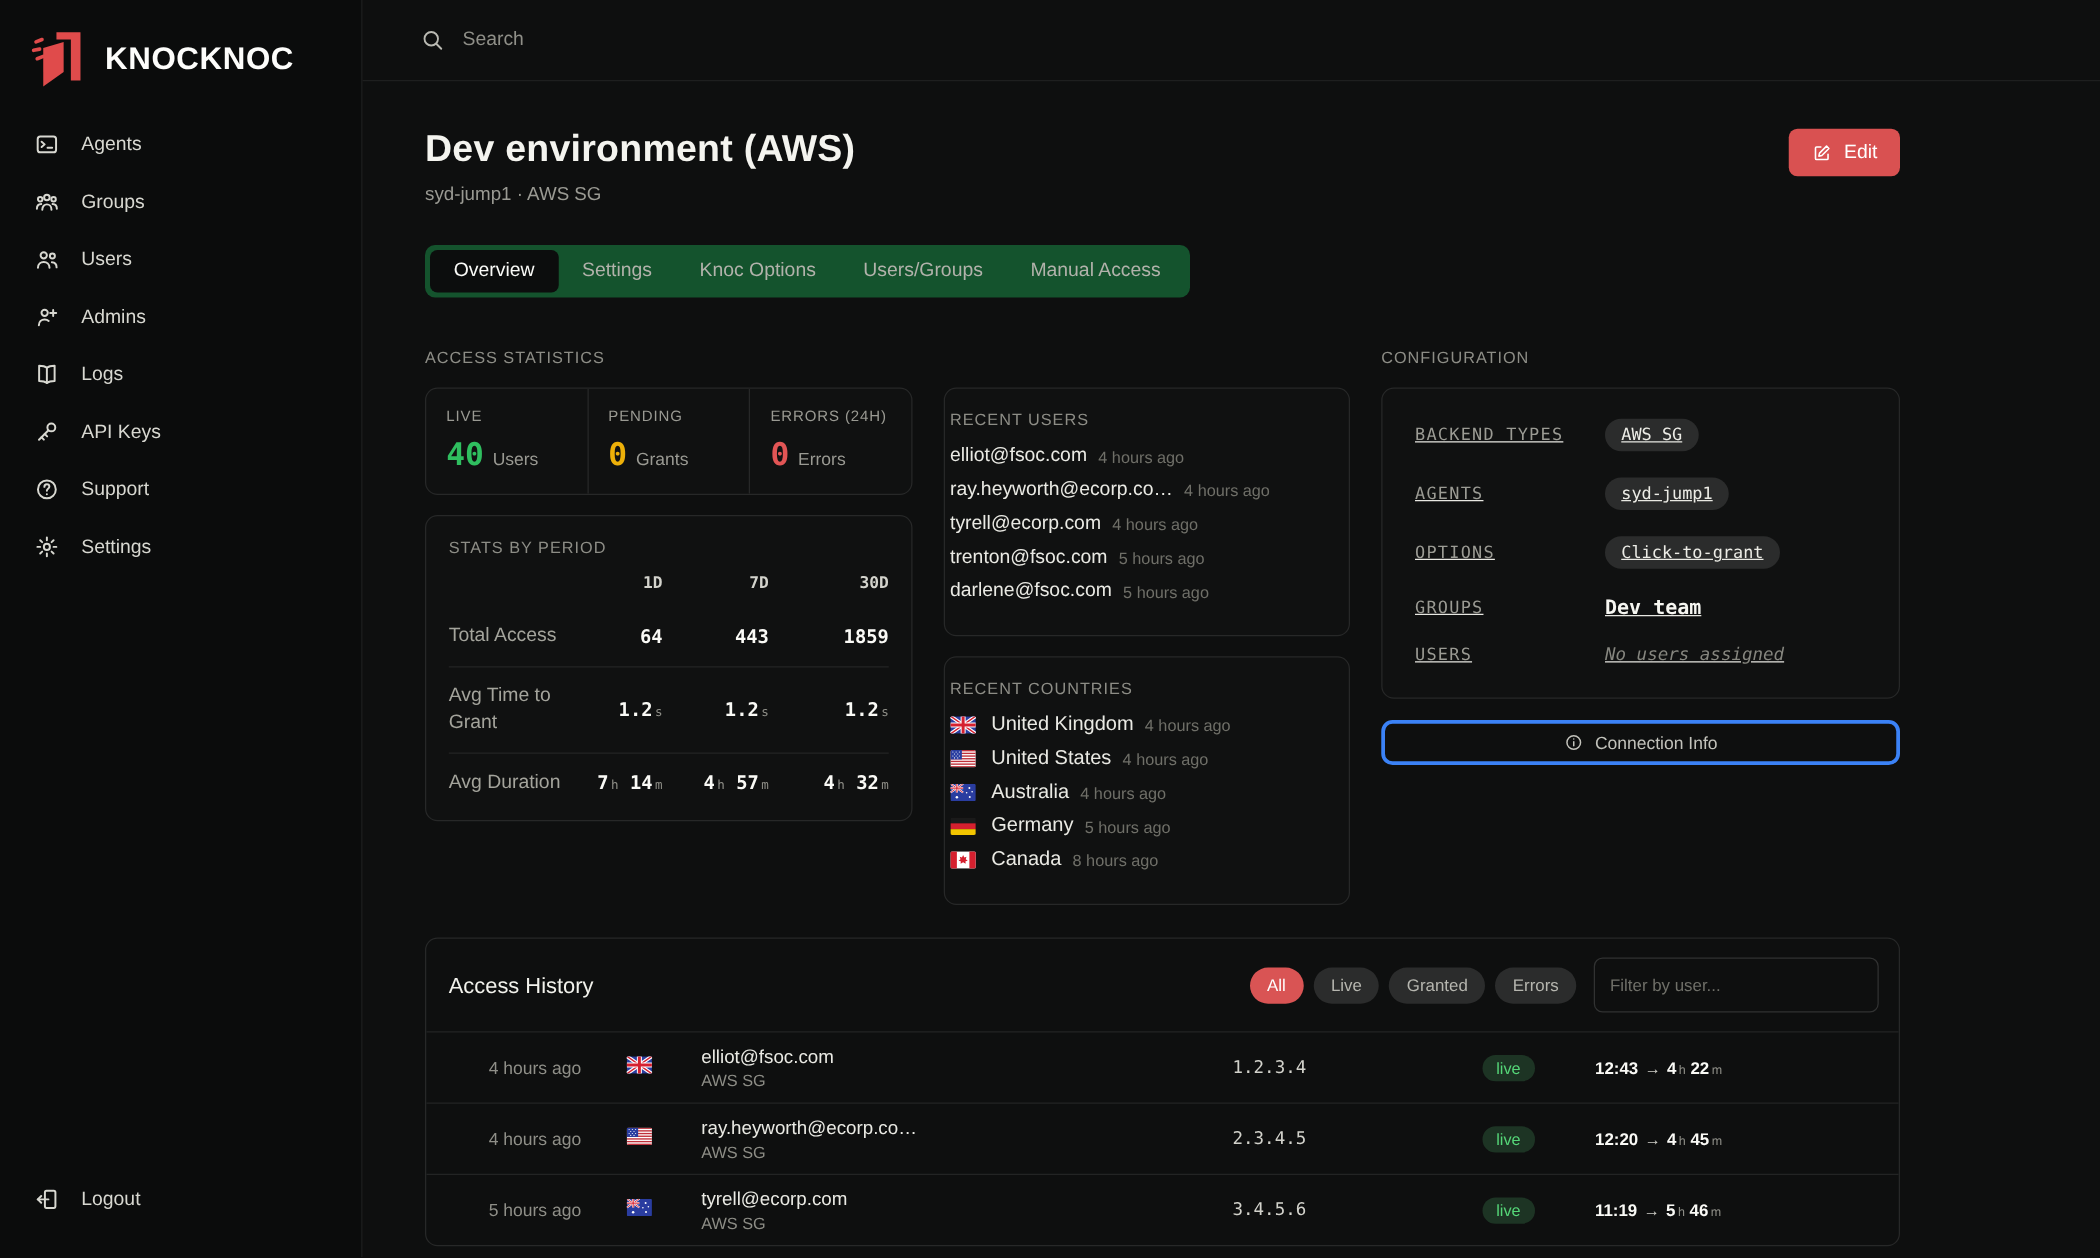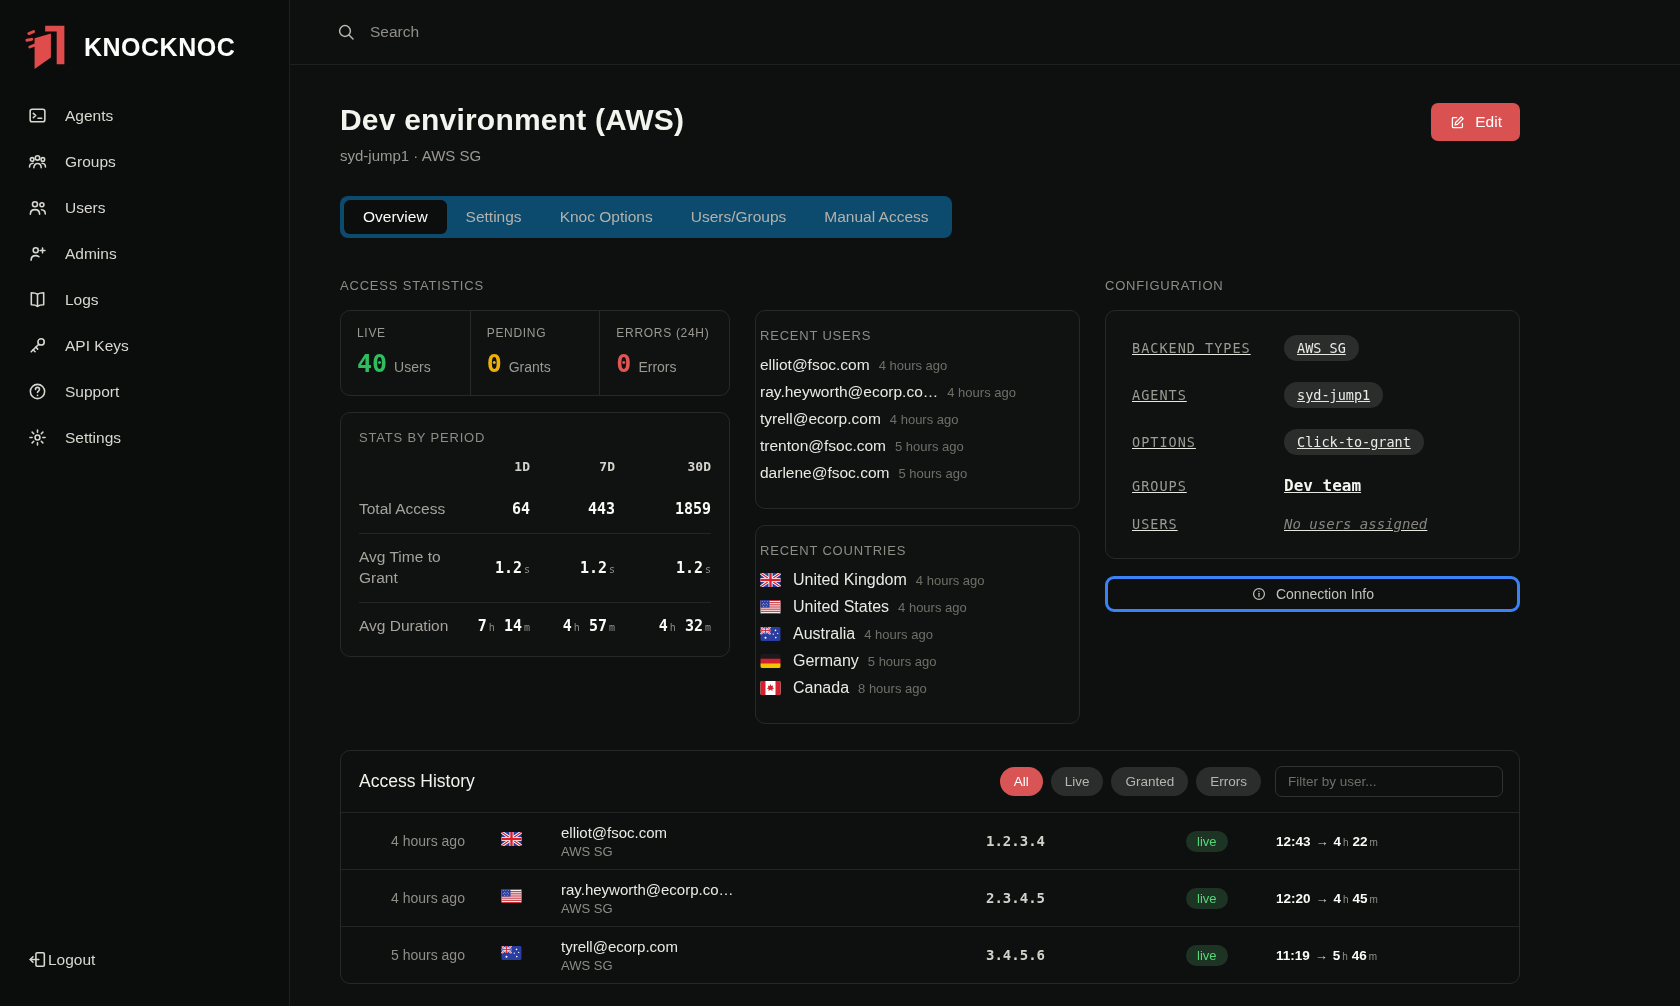--- a/index.html
+++ b/index.html
@@ -9,36 +9,36 @@
 
   
   .sidebar { width:290px; background:#0b0c0c; border-right:1px solid #1e1f1f; display:flex; flex-direction:column; padding:16px 0 26px; flex-shrink:0; }
   .logo { display:flex; align-items:center; gap:8px; padding:6px 22px 24px; }
   .logo svg { width:54px; height:50px; }
   .brand { font-size:25px; font-weight:800; letter-spacing:0.5px; color:#fdfdfb; }
   .nav { display:flex; flex-direction:column; gap:7px; padding:0 14px; }
   .nav-item { display:flex; align-items:center; gap:17px; padding:9px 13px; border-radius:8px; color:#d8d8d1; font-size:15.5px; cursor:pointer; }
   .icon { display:inline-flex; }
   .icon svg { width:21px; height:21px; stroke:#d8d8d1; fill:none; stroke-width:1.5; stroke-linecap:round; stroke-linejoin:round; }
-  .logout { margin-top:auto; display:flex; align-items:center; padding:10px 27px; color:#d8d8d1; font-size:15.5px; cursor:pointer; }
+  .logout { margin-top:auto; display:flex; align-items:center; gap:17px; padding:10px 27px; color:#d8d8d1; font-size:15.5px; cursor:pointer; }
 
   
   .main { flex:1; display:flex; flex-direction:column; min-width:0; }
   .topbar { height:65px; border-bottom:1px solid #1e1f1f; display:flex; align-items:center; gap:14px; padding:0 46px; flex-shrink:0; }
   .topbar .icon svg { stroke:#b9b9b2; width:20px; height:20px; }
   .search-ph { color:#8f8f88; font-size:15.5px; }
   .content { padding:38px 160px 0 50px; }
 
   .page-head { display:flex; justify-content:space-between; align-items:flex-start; margin-bottom:32px; }
   .page-title { font-size:30px; font-weight:600; letter-spacing:0.2px; color:#f4f4ef; }
   .page-sub { margin-top:10px; font-size:15px; color:#9a9a93; }
   .btn-edit { display:flex; align-items:center; gap:9px; background:#d95151; color:#fff; border:none; font-family:inherit; font-size:15.5px; padding:10px 18px; border-radius:7px; cursor:pointer; }
   .btn-edit .icon svg { stroke:#fff; width:17px; height:17px; }
 
-  .tabs { display:inline-flex; background:#0c4a6e; border-radius:8px; padding:4px; margin-bottom:40px; }
+  .tabs { display:inline-flex; background:#14532d; border-radius:8px; padding:4px; margin-bottom:40px; }
   .tab { padding:8px 19px; border-radius:6px; font-size:15.5px; color:#b2b2ab; cursor:pointer; white-space:nowrap; }
   .tab.active { background:#0c0d0d; color:#fbfbf8; }
 
   .section-label { font-size:13px; letter-spacing:0.8px; color:#8d8d86; margin-bottom:16px; min-height:16px; }
   .grid { display:flex; gap:25px; margin-bottom:26px; }
   .col1 { width:390px; flex-shrink:0; }
   .col2 { width:325px; flex-shrink:0; }
   .col3 { flex:1; }
 
   .card { border:1px solid #272828; border-radius:10px; background:#101111; }
@@ -83,30 +83,30 @@
   .cfg-muted { font-family:"DejaVu Sans Mono",monospace; font-size:14px; font-style:italic; color:#86867f; }
   .conn-btn { margin-top:17px; border:3px solid #3b82f6; border-radius:9px; height:36px; display:flex; align-items:center; justify-content:center; gap:9px; color:#c2c2bb; font-size:14px; cursor:pointer; }
   .conn-btn .icon svg { width:16px; height:16px; stroke:#c2c2bb; }
 
   
   .history { border:1px solid #272828; border-radius:10px; overflow:hidden; }
   .h-head { display:flex; align-items:center; padding:15px 16px; }
   .h-title { font-size:17.5px; color:#f2f2ec; margin-right:auto; padding-left:2px; }
   .f-pill { border-radius:999px; padding:7px 14px; font-size:13.5px; color:#b6b6af; background:#2b2c2c; margin-left:8px; cursor:pointer; }
   .f-pill.active { background:#d95454; color:#fff; }
-  .f-input { margin-left:14px; width:228px; height:31px; background:transparent; border:1px solid #313232; border-radius:7px; color:#d8d8d1; font-family:inherit; font-size:13.5px; padding:0 12px; }
+  .f-input { margin-left:14px; width:228px; height:44px; background:transparent; border:1px solid #313232; border-radius:7px; color:#d8d8d1; font-family:inherit; font-size:13.5px; padding:0 12px; }
   .f-input::placeholder { color:#6f6f68; }
   .t-grid { display:grid; grid-template-columns:110px 60px 425px 200px 90px 1fr; align-items:center; padding:0 0 0 50px; }
   .t-headrow { background:#1a1b1b; padding-top:12px; padding-bottom:12px; }
   .t-h { font-size:14.5px; color:#8d8d86; letter-spacing:0.3px; }
   .t-row { border-top:1px solid #232424; padding-top:10px; padding-bottom:10px; min-height:57px; }
   .t-created { font-size:14px; color:#8f8f88; }
   .t-user { font-size:15px; color:#eaeae4; white-space:nowrap; overflow:hidden; text-overflow:ellipsis; padding-right:20px; }
   .t-backend { font-size:13px; color:#8d8d86; margin-top:3px; }
-  .t-ip { font-family:"DejaVu Sans Mono",monospace; font-size:14px; color:#d2d2cb;font-weight:bold; }
+  .t-ip { font-family:"DejaVu Sans Mono",monospace; font-size:14px; color:#d2d2cb; }
   .badge-live { display:inline-block; background:#1d3424; color:#55d678; font-size:13px; padding:3px 11px; border-radius:999px; }
   .ai { font-size:13.5px; color:#d8d8d1; display:flex; align-items:center; gap:5px; }
   .ai .arrow { color:#cfcfc8; font-size:13px; }
 </style>
 </head>
 <body>
 
 <div class="app">
 
   <aside class="sidebar">

